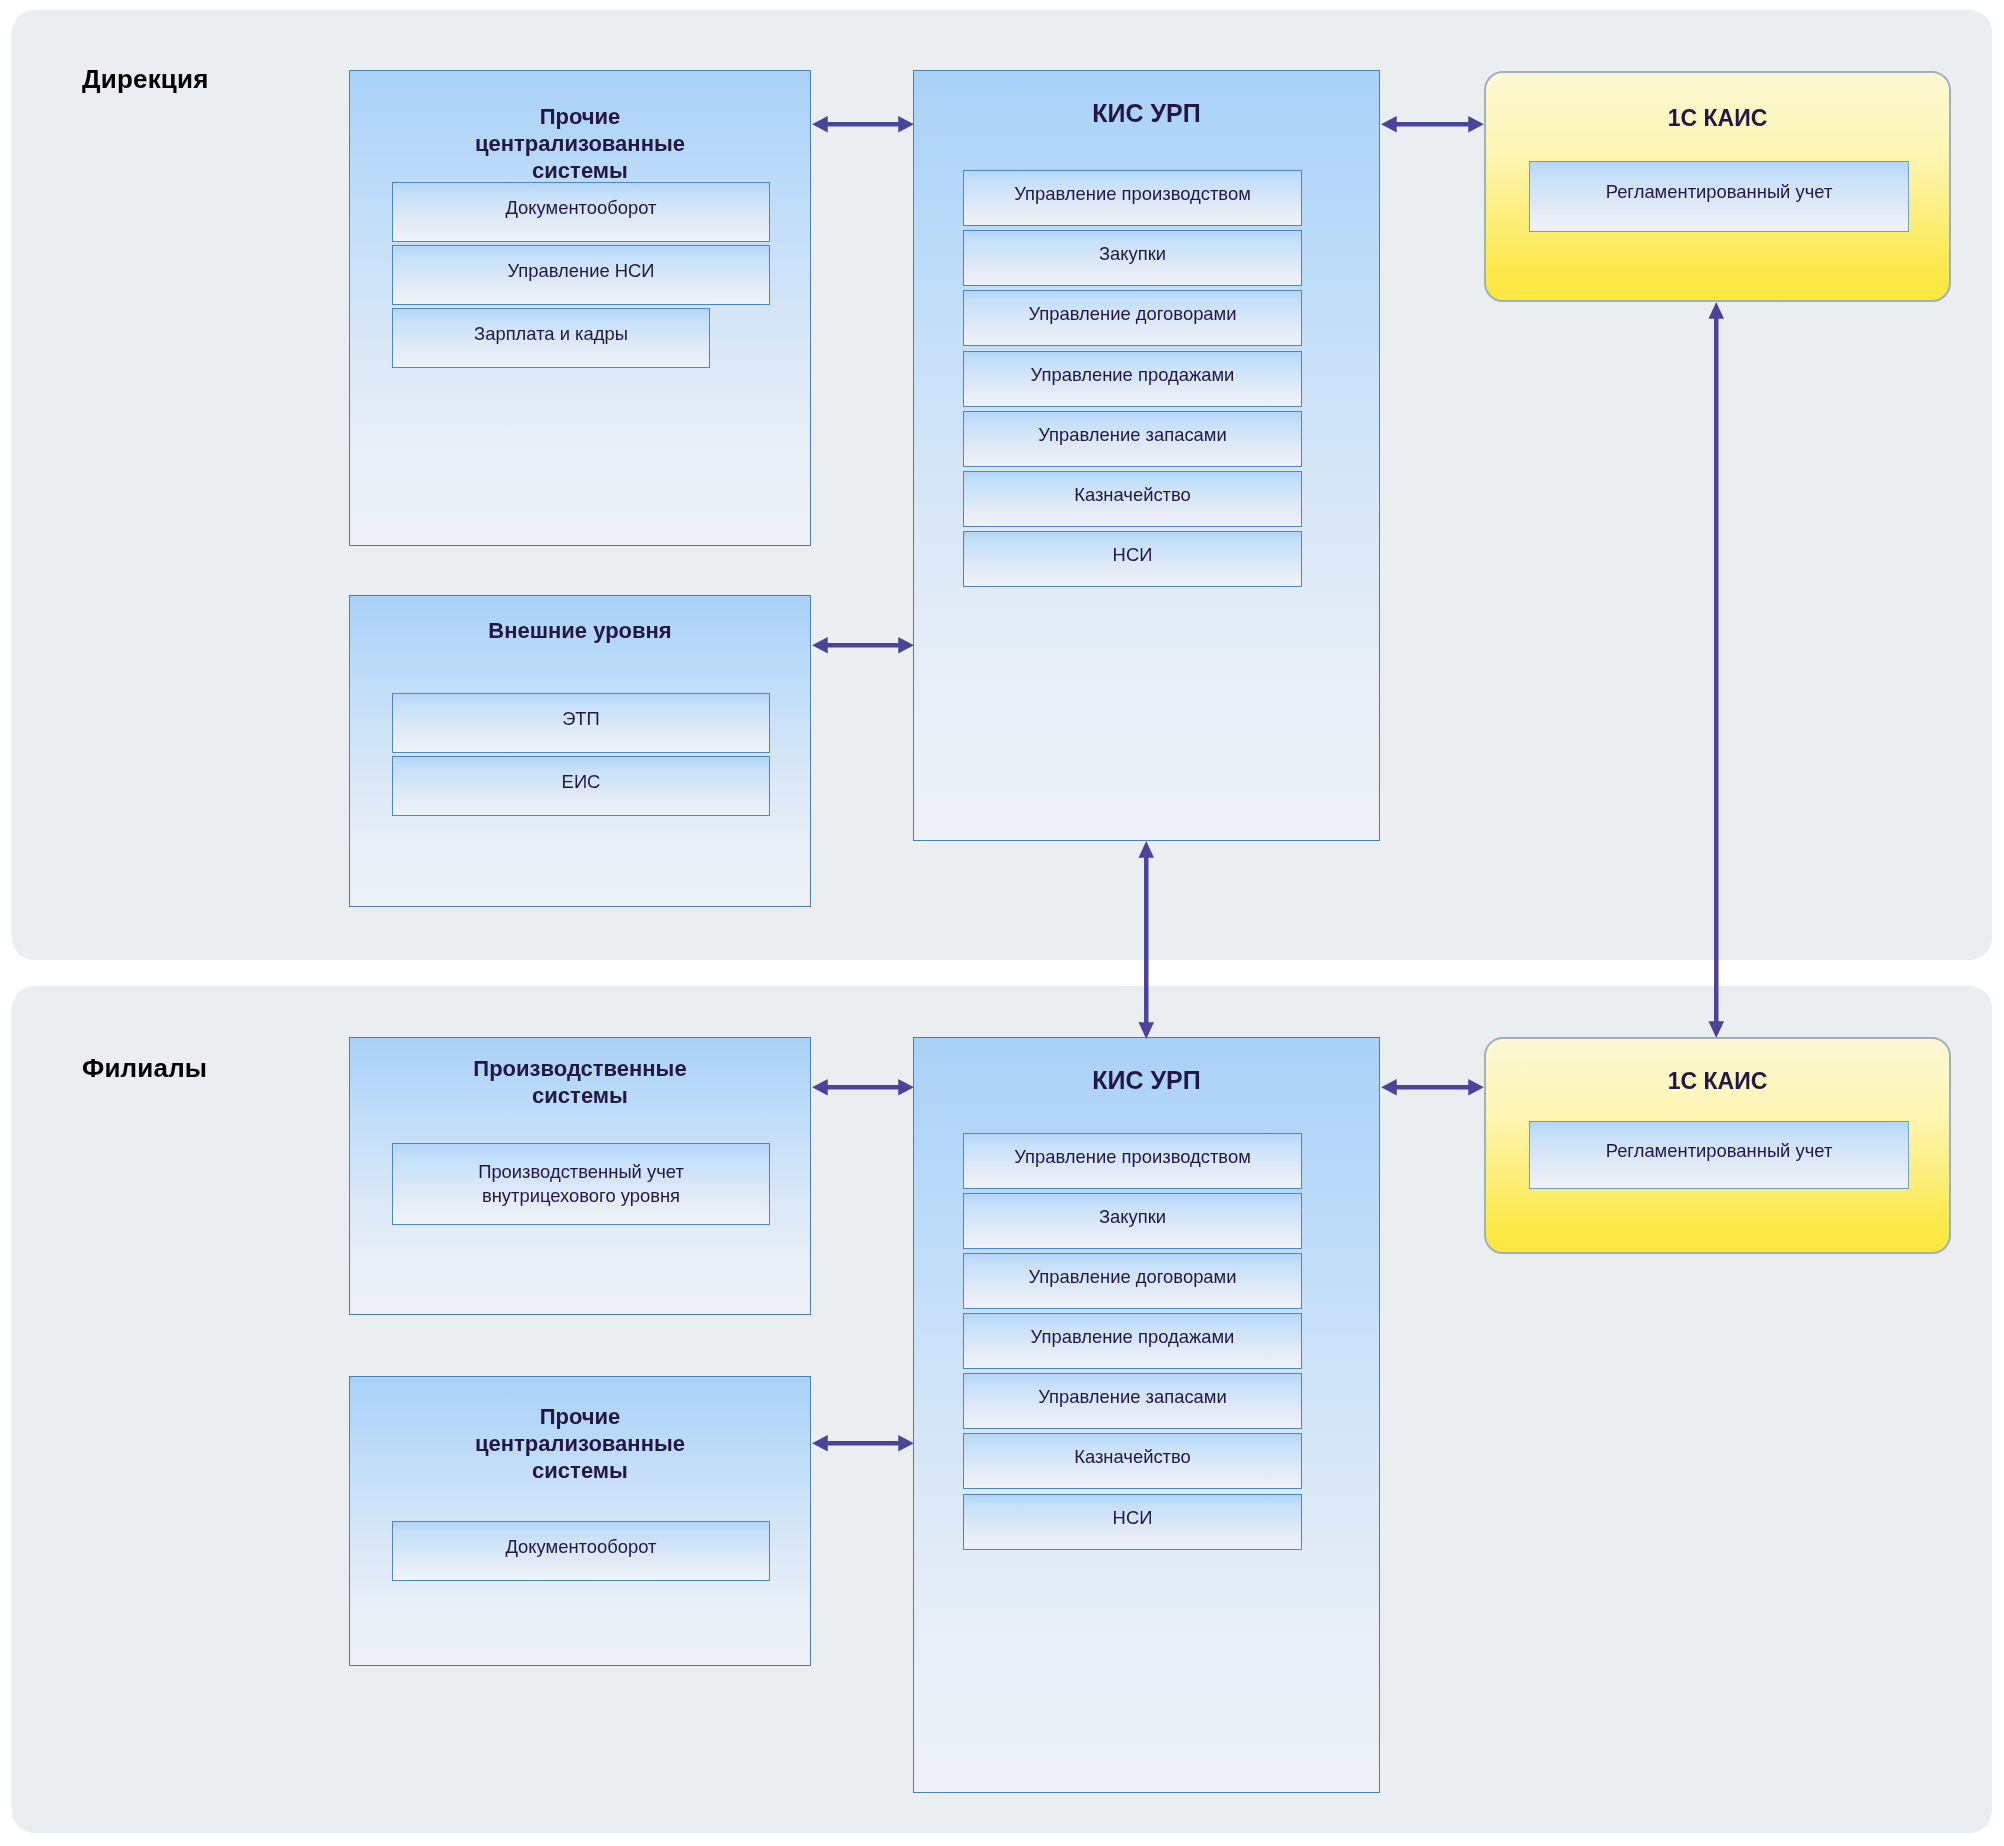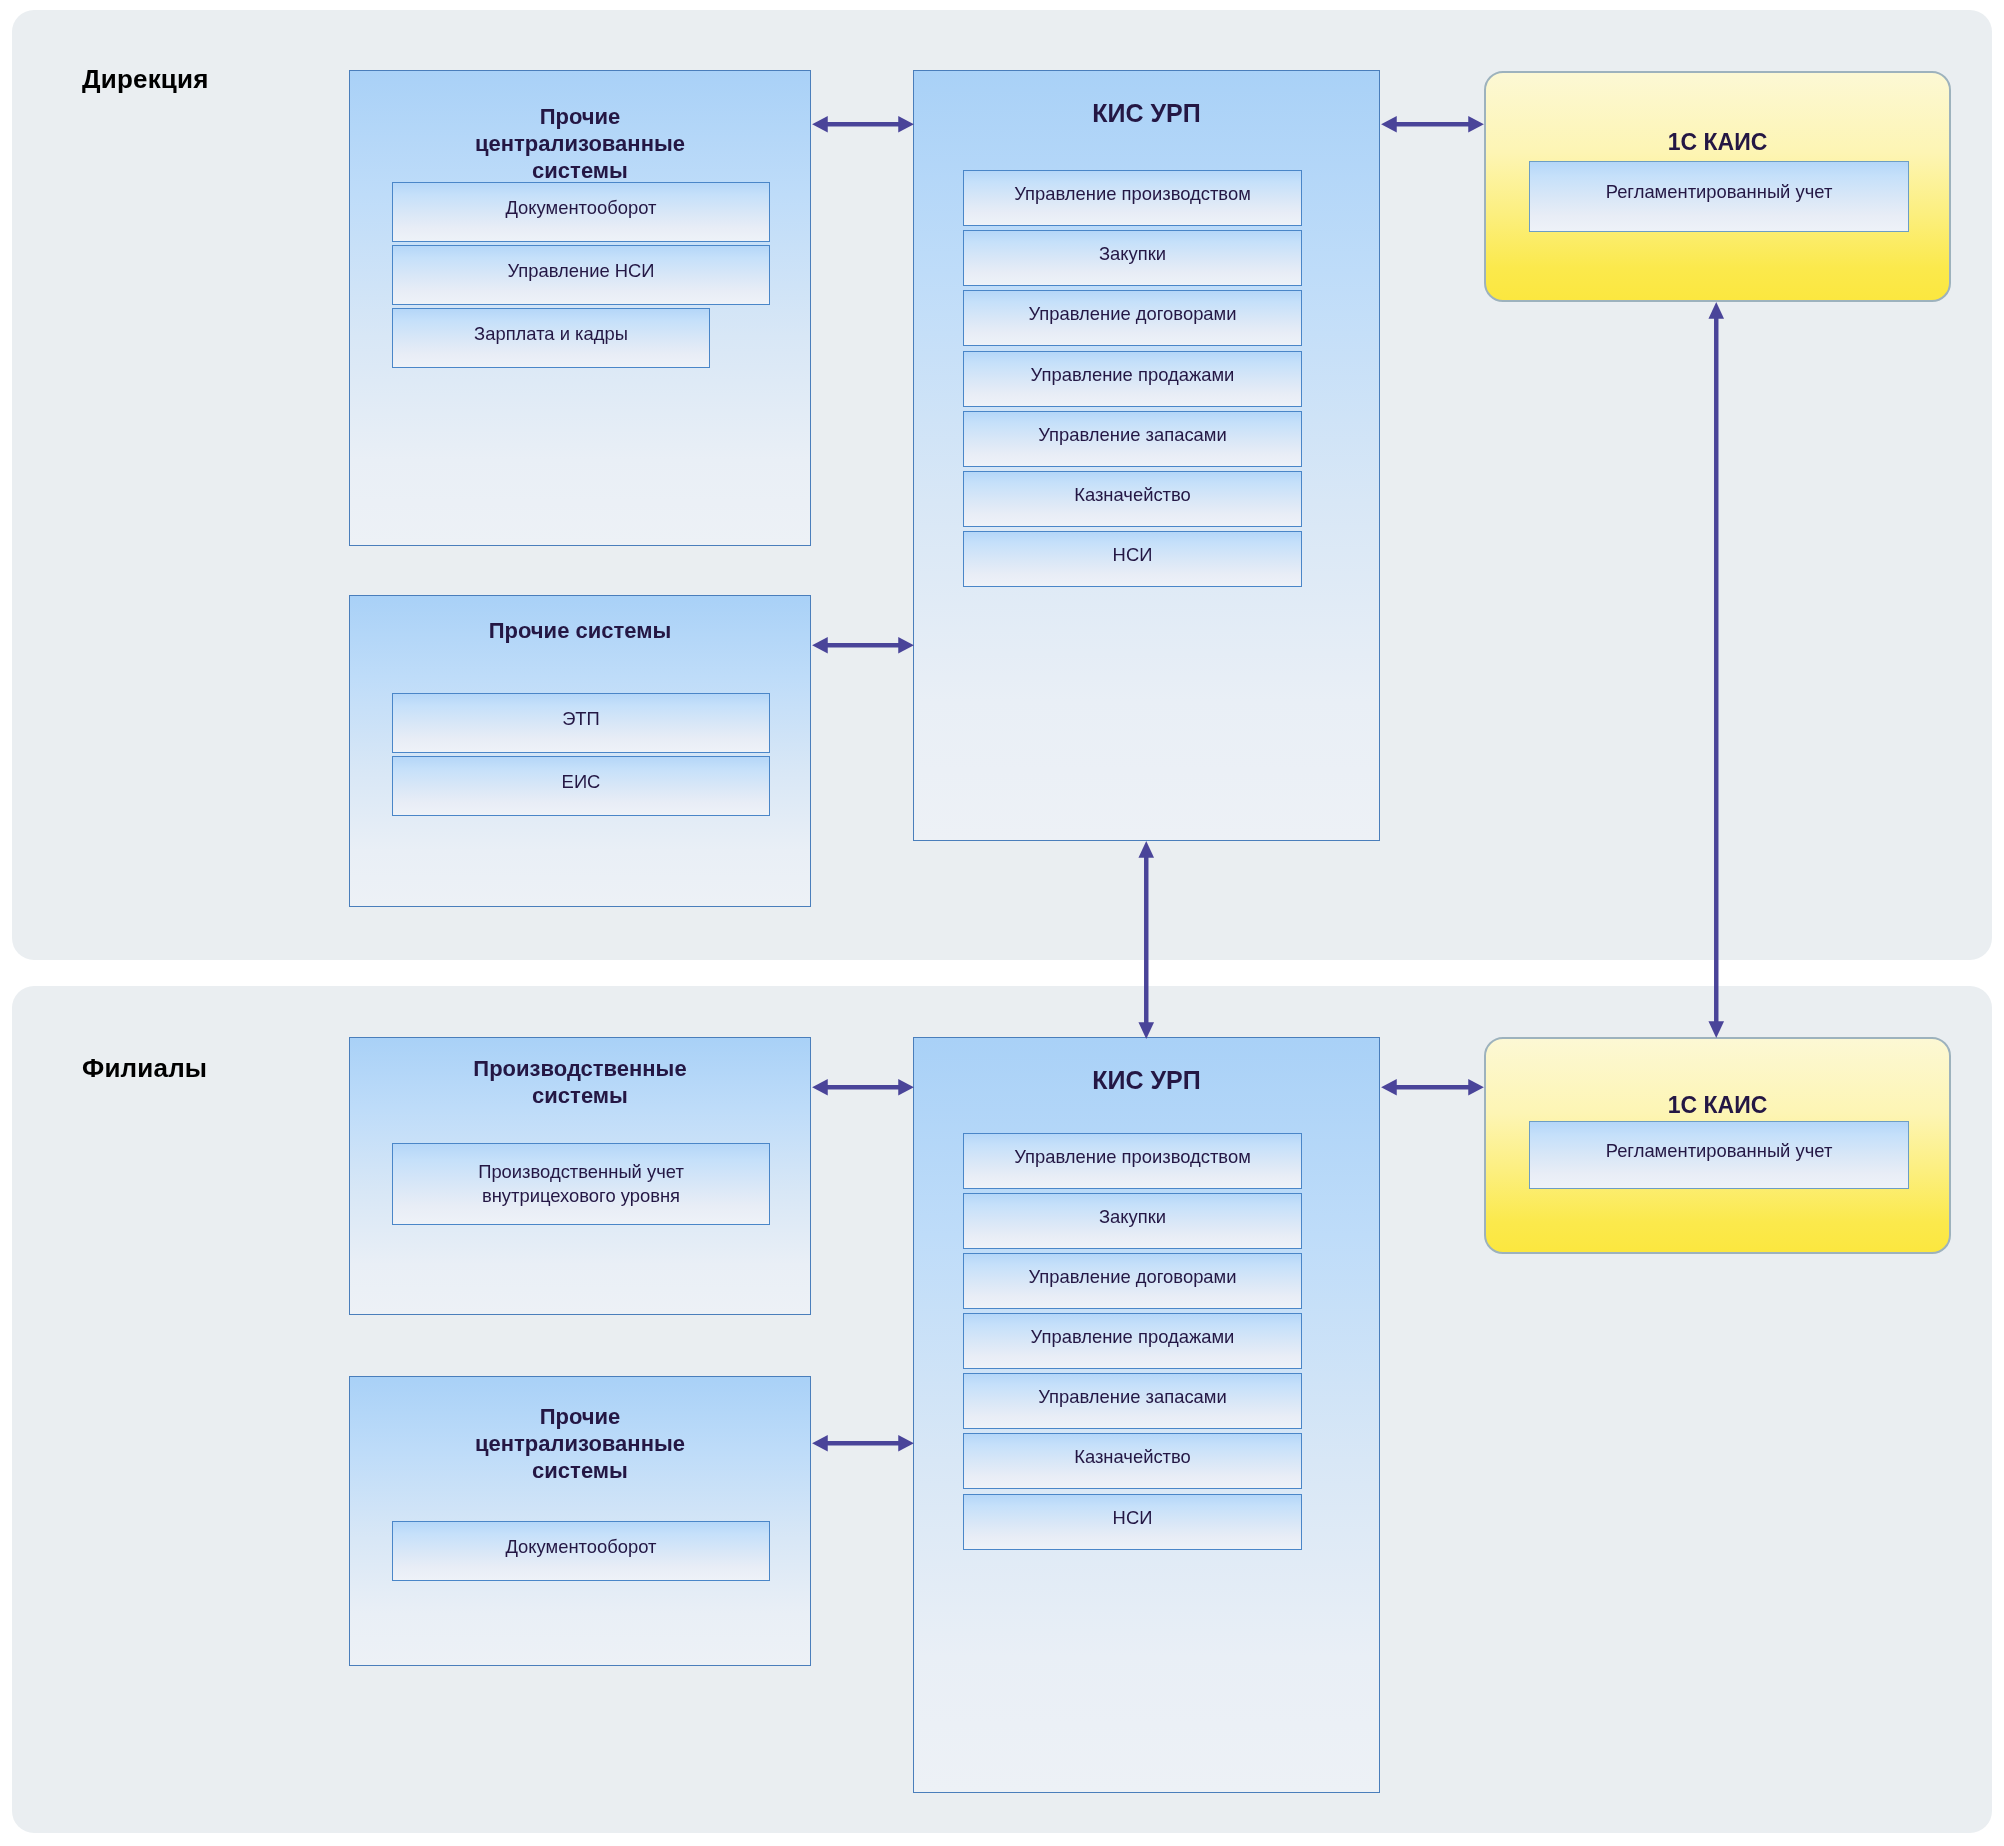--- a/index.html
+++ b/index.html
@@ -88,21 +88,20 @@
     background: linear-gradient(to bottom, #fcf8d4 0%, #fdf5b4 35%, #fcef7f 62%, #fbe94c 86%, #fbe73f 100%);
   }
   .yellowbox > .box-title {
     position: absolute;
     left: 0; right: 0;
     text-align: center;
     font-weight: bold;
     font-size: 23px;
     color: #241744;
     white-space: nowrap;
-    margin-top: 24px;
   }
   .yellowbox .chip {
     border-color: #6d9ec4;
   }
 
   
   .arrow-h {
     position: absolute;
     height: 24.5px;
   }
@@ -129,21 +128,21 @@
     </div>
     <div class="chip" style="left:42px; top:174px; width:378px; height:60px;">
       <span>Управление НСИ</span>
     </div>
     <div class="chip" style="left:42px; top:237px; width:318px; height:60px;">
       <span>Зарплата и кадры</span>
     </div>
   </div>
 
   <div class="bluebox" style="left:349px; top:595px; width:462px; height:312px;">
-    <div class="box-title" style="top:22px;">Прочие системы</div>
+    <div class="box-title" style="top:22px;">Внешние уровня</div>
     <div class="chip" style="left:42px; top:97px; width:378px; height:60px;">
       <span>ЭТП</span>
     </div>
     <div class="chip" style="left:42px; top:160px; width:378px; height:60px;">
       <span>ЕИС</span>
     </div>
   </div>
 
   <div class="bluebox" style="left:913px; top:70px; width:467px; height:771px;">
     <div class="box-title" style="top:27px; font-size:25px;">КИС УРП</div>

